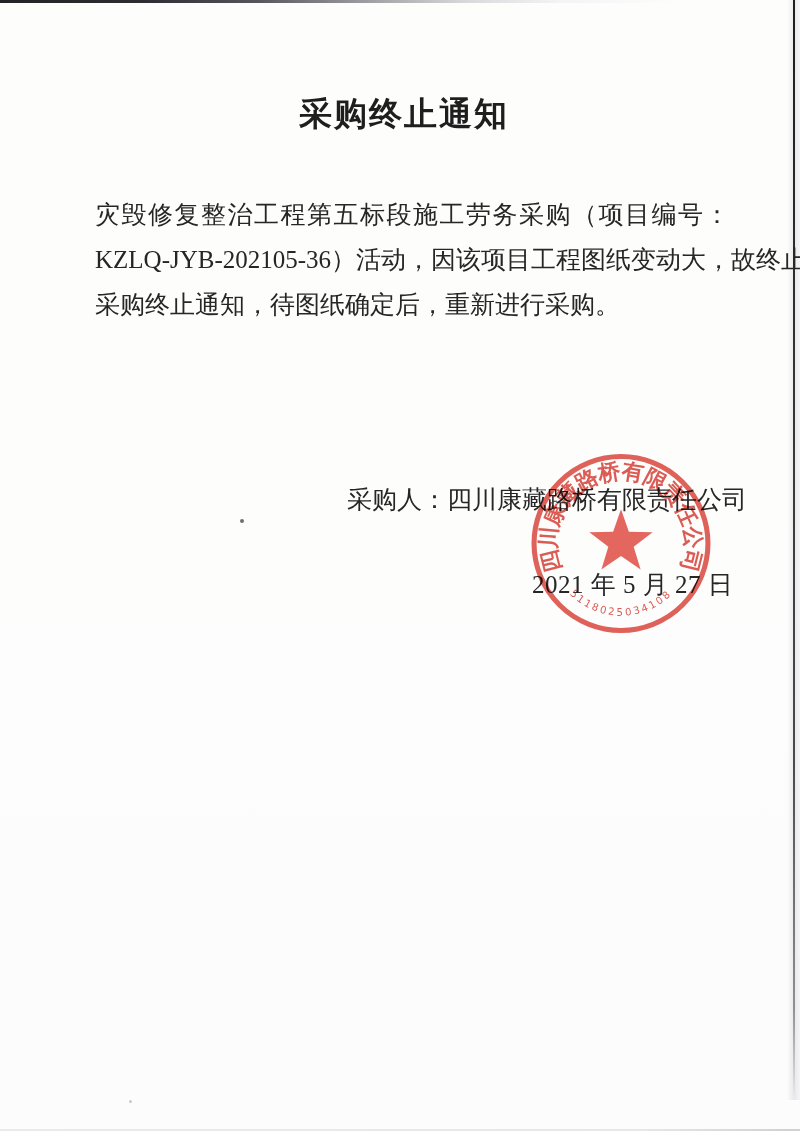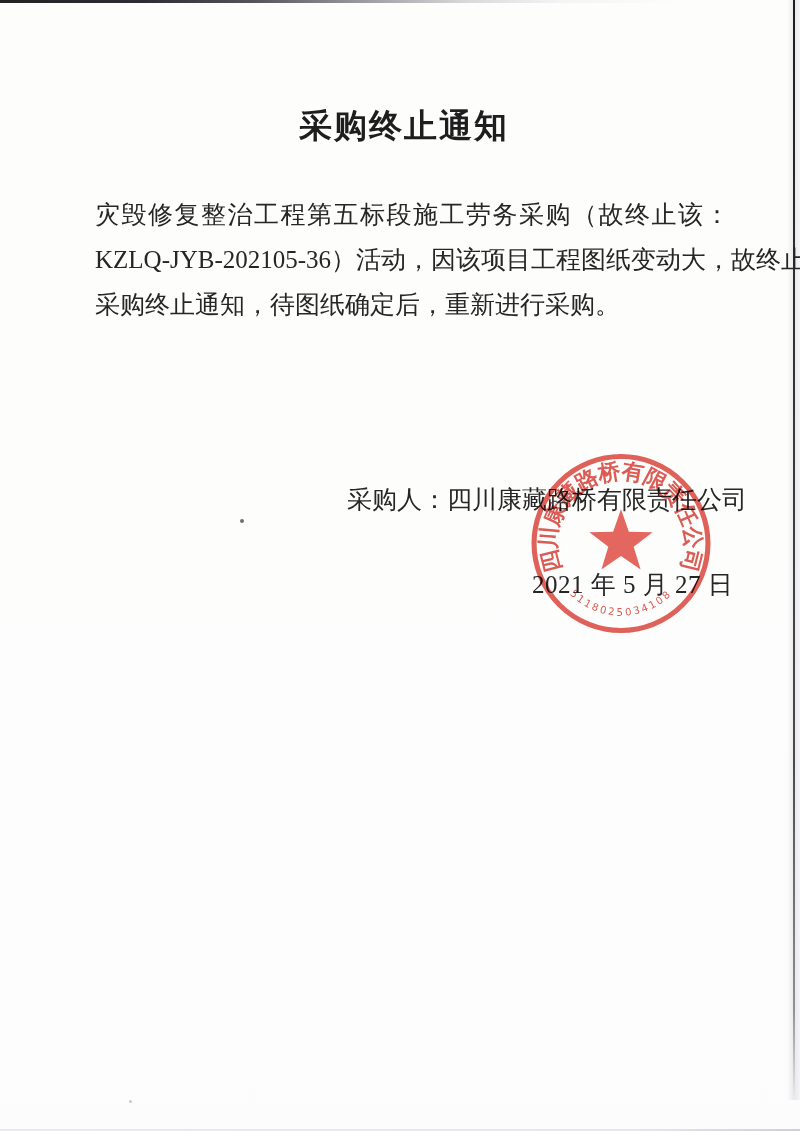--- a/index.html
+++ b/index.html
@@ -30,21 +30,21 @@
   .scan-bottom{
     position:absolute;left:0;bottom:0;width:100%;height:2px;
     background:linear-gradient(to right,#eaeaec 0%,#e7e7ea 80%,#cfcfd4 100%);
   }
   .speck{position:absolute;border-radius:50%;}
   .speck-a{left:240px;top:519px;width:4px;height:4px;background:#6f6f72;}
   .speck-b{left:714px;top:582px;width:5px;height:3px;background:#a8a8ac;border-radius:2px;}
   .speck-c{left:129px;top:1100px;width:3px;height:3px;background:#c9c9cc;}
 
   .title{
-    position:absolute;left:calc(50% + 4px);top:104px;transform:translateX(-50%);
+    position:absolute;left:calc(50% + 4px);top:92px;transform:translateX(-50%);
     font-size:33px;font-weight:bold;color:#1e1e1f;
     letter-spacing:2px;white-space:nowrap;
   }
   .body-text{
     position:absolute;left:95px;top:192px;width:625px;
     font-size:25px;color:#262627;line-height:45px;
   }
   .body-line{white-space:nowrap;}
   .line-indent{padding-left:52px;}
   .line-spread{letter-spacing:1.5px;}
@@ -72,21 +72,21 @@
   <div class="scan-right-halo"></div>
   <div class="scan-right"></div>
   <div class="scan-bottom"></div>
   <div class="speck speck-a"></div>
   <div class="speck speck-b"></div>
   <div class="speck speck-c"></div>
 
   <div class="title">采购终止通知</div>
 
   <div class="body-text">
-    <div class="body-line line-spread">灾毁修复整治工程第五标段施工劳务采购（故终止该：</div>
+    <div class="body-line line-spread">灾毁修复整治工程第五标段施工劳务采购（项目编号：</div>
     <div class="body-line">KZLQ-JYB-202105-36）活动，因该项目工程图纸变动大，故终止该</div>
     <div class="body-line">采购终止通知，待图纸确定后，重新进行采购。</div>
   </div>
 
   <div class="signature">采购人：四川康藏路桥有限责任公司</div>
 
   <div class="date-line">2021 年 5 月 27 日</div>
 
   <svg class="seal" viewBox="0 0 200 200" aria-hidden="true">
     <defs>

